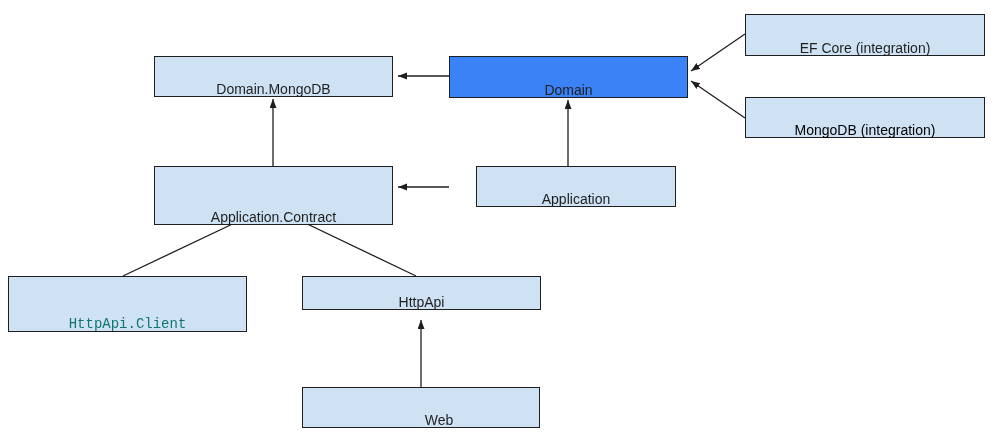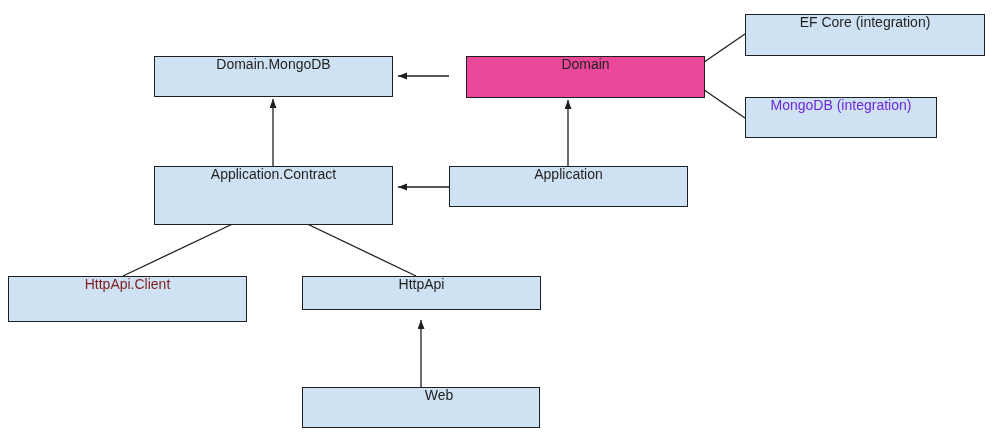--- a/index.html
+++ b/index.html
@@ -20,21 +20,21 @@
     left: 0;
     top: 0;
     width: 993px;
     height: 441px;
     display: block;
   }
   .node {
     position: absolute;
     box-sizing: border-box;
     display: flex;
-    align-items: flex-start;
+    align-items: flex-end;
     justify-content: center;
     font-size: 14px;
     line-height: 1;
     white-space: nowrap;
   }
   .node span {
     display: inline-block;
   }
   .watermark {
     position: absolute;
@@ -66,36 +66,36 @@
         <line x1="568" y1="166" x2="568" y2="100" stroke="#1f1f1f" stroke-width="1.3" marker-end="url(#arrowhead)"></line>
         <line x1="123" y1="276" x2="262" y2="210" stroke="#1f1f1f" stroke-width="1.3" marker-end="url(#arrowhead)"></line>
         <line x1="416" y1="276" x2="278" y2="210" stroke="#1f1f1f" stroke-width="1.3" marker-end="url(#arrowhead)"></line>
         <line x1="421" y1="387" x2="421" y2="320" stroke="#1f1f1f" stroke-width="1.3" marker-end="url(#arrowhead)"></line>
       </g>
   </svg>
   <div id="node-layer">
       <div class="node" style="left: 154px; top: 56px; width: 239px; height: 41px; background: rgb(207, 226, 243); border: 1px solid rgb(31, 31, 31); color: rgb(31, 31, 31);">
         <span>Domain.MongoDB</span>
       </div>
-      <div class="node" style="left: 466px; top: 56px; width: 239px; height: 42px; background: #ec4899; border: 1px solid rgb(31, 31, 31); color: rgb(31, 31, 31);">
+      <div class="node" style="left: 449px; top: 56px; width: 239px; height: 42px; background: #3b82f6; border: 1px solid rgb(31, 31, 31); color: rgb(31, 31, 31);">
         <span>Domain</span>
       </div>
       <div class="node" style="left: 745px; top: 14px; width: 240px; height: 42px; background: rgb(207, 226, 243); border: 1px solid rgb(31, 31, 31); color: rgb(31, 31, 31);">
         <span>EF Core (integration)</span>
       </div>
-      <div class="node" style="left: 745px; top: 97px; width: 192px; height: 41px; background: rgb(207, 226, 243); border: 1px solid rgb(31, 31, 31); color: #6d28d9;">
+      <div class="node" style="left: 745px; top: 97px; width: 240px; height: 41px; background: rgb(207, 226, 243); border: 1px solid rgb(31, 31, 31); color: #000000;">
         <span>MongoDB (integration)</span>
       </div>
       <div class="node" style="left: 154px; top: 166px; width: 239px; height: 59px; background: rgb(207, 226, 243); border: 1px solid rgb(31, 31, 31); color: rgb(31, 31, 31);">
         <span>Application.Contract</span>
       </div>
-      <div class="node" style="left: 449px; top: 166px; width: 239px; height: 41px; background: rgb(207, 226, 243); border: 1px solid rgb(31, 31, 31); color: rgb(31, 31, 31);">
+      <div class="node" style="left: 476px; top: 166px; width: 200px; height: 41px; background: rgb(207, 226, 243); border: 1px solid rgb(31, 31, 31); color: rgb(31, 31, 31);">
         <span>Application</span>
       </div>
-      <div class="node" style="left: 8px; top: 276px; width: 239px; height: 46px; background: rgb(207, 226, 243); border: 1px solid rgb(31, 31, 31); color: #7f1d1d;">
+      <div class="node" style="left: 8px; top: 276px; width: 239px; height: 56px; background: rgb(207, 226, 243); border: 1px solid rgb(31, 31, 31); color: #0f766e; font-family: Liberation Mono, monospace;">
         <span>HttpApi.Client</span>
       </div>
       <div class="node" style="left: 302px; top: 276px; width: 239px; height: 34px; background: rgb(207, 226, 243); border: 1px solid rgb(31, 31, 31); color: rgb(31, 31, 31);">
         <span>HttpApi</span>
       </div>
       <div class="node" style="left: 302px; top: 387px; width: 238px; height: 41px; background: rgb(207, 226, 243); border: 1px solid rgb(31, 31, 31); color: rgb(31, 31, 31); padding-left: 36px;">
         <span>Web</span>
       </div>
     </div>
 </div>

